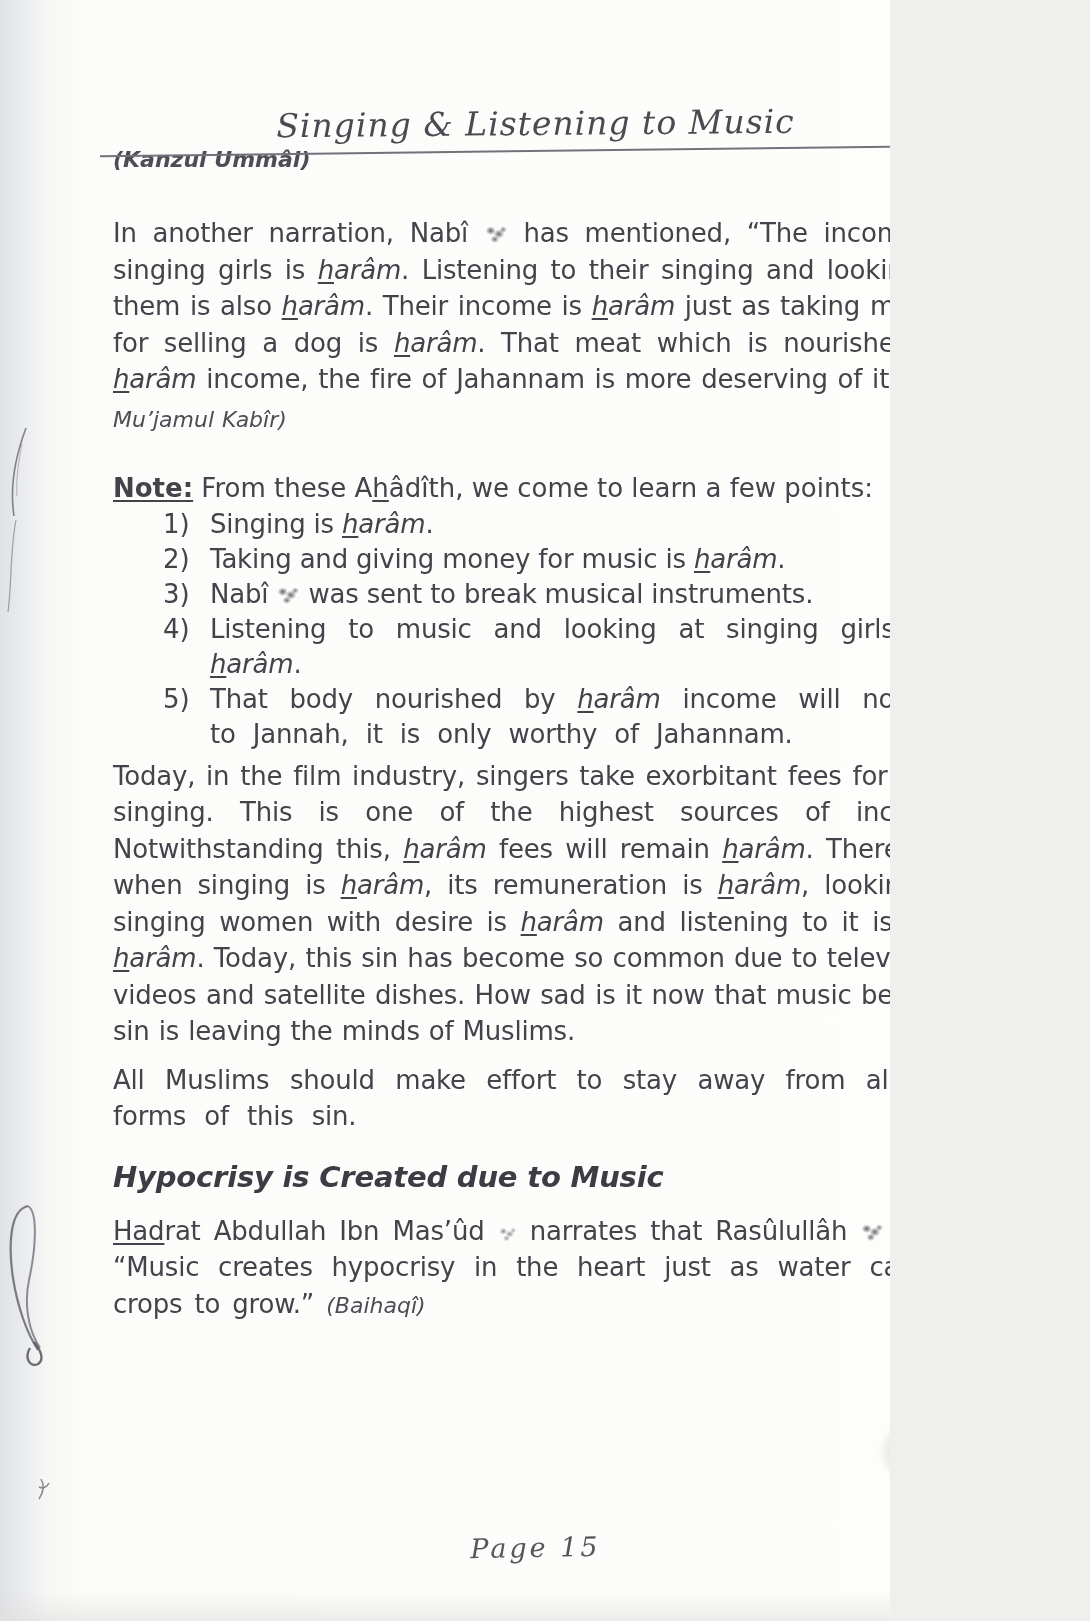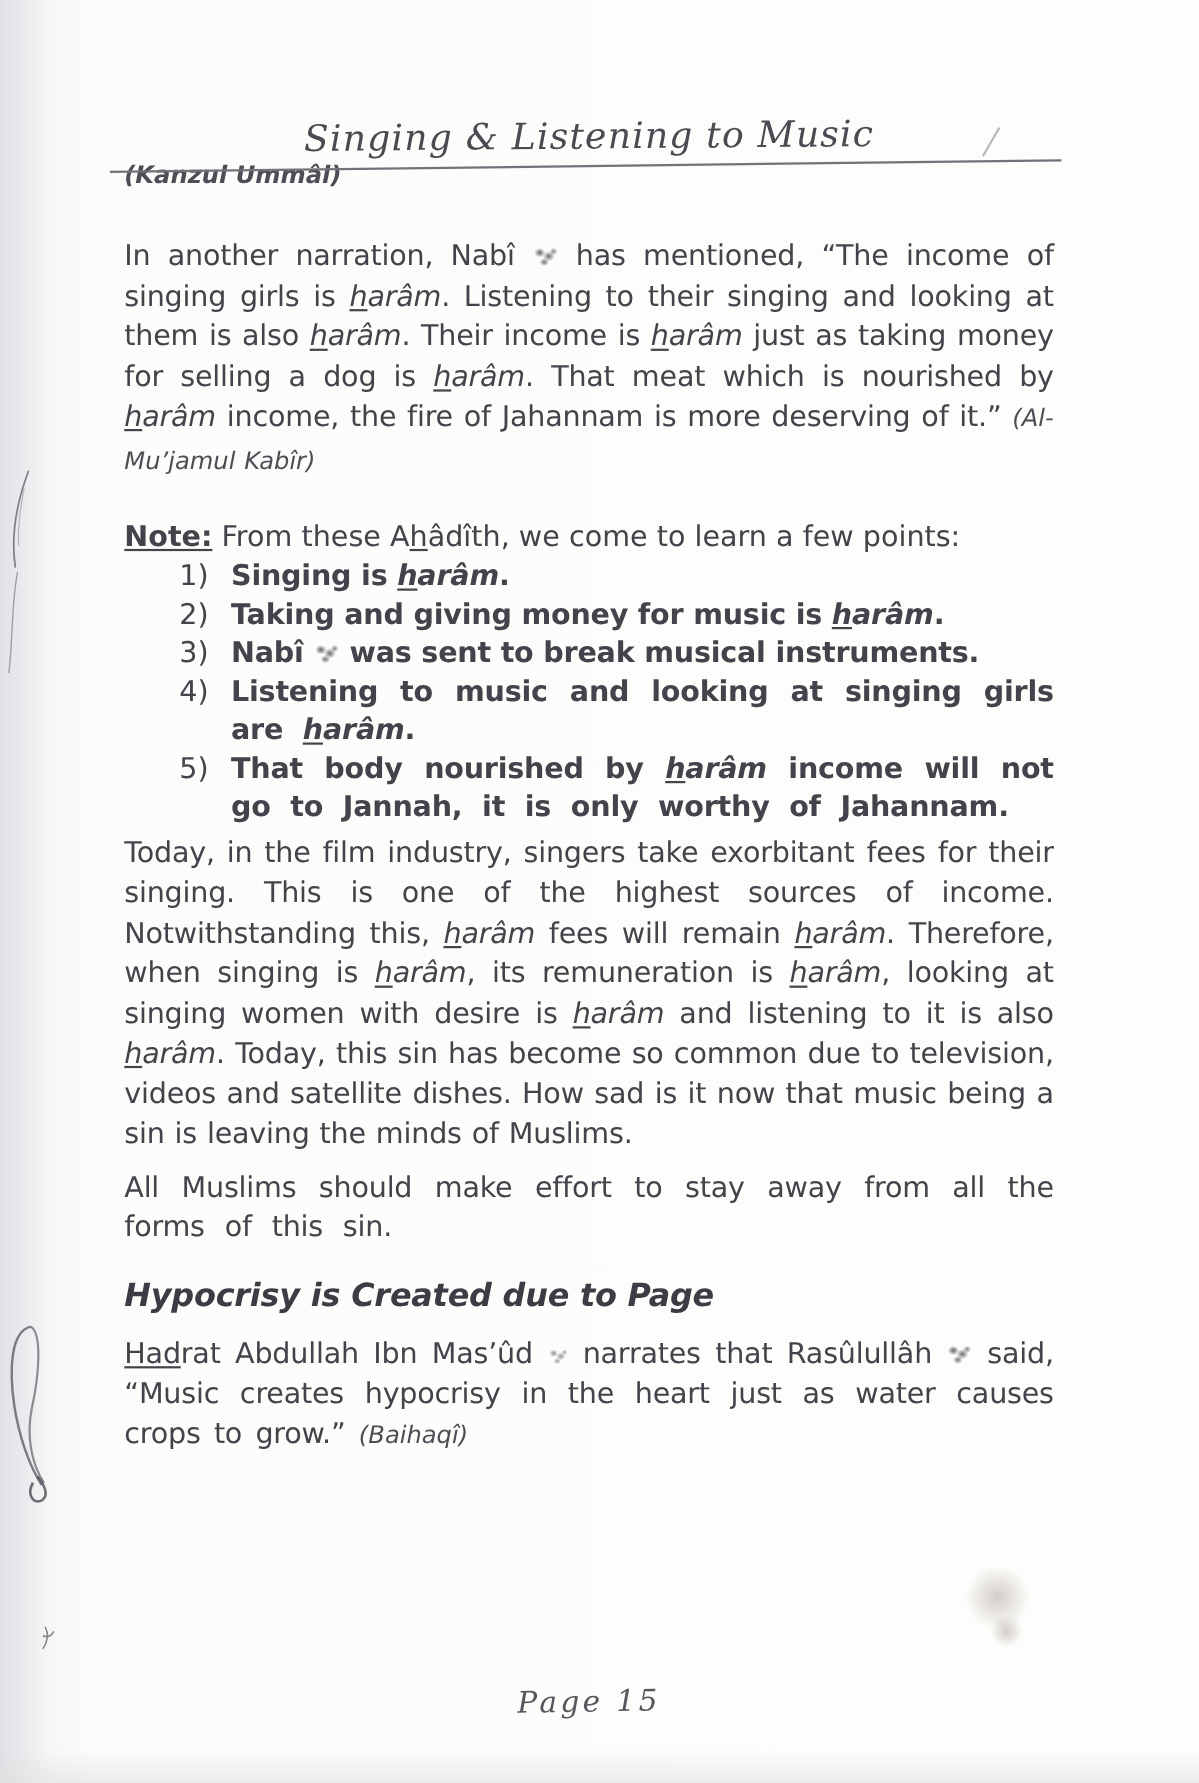--- a/index.html
+++ b/index.html
@@ -2,21 +2,21 @@
 <html><head>
 <meta charset="utf-8">
 <style>
   html,body { margin:0; padding:0; }
   body {
     width:1090px; height:1621px;
     background:#efefed;
     font-family:"DejaVu Sans","Liberation Sans",sans-serif;
   }
   .page {
-    position:relative; width:1090px; height:1621px; overflow:hidden;
+    position:relative; width:890px; height:1621px; overflow:hidden;
     background:
       linear-gradient(90deg,#dfe1e5 0px,#ecedef 26px,#f7f7f5 48px,#fcfcfa 90px,#fdfdfb 100%);
   }
   .edge-shade-bottom {
     position:absolute; left:0; bottom:0; width:100%; height:30px;
     background:linear-gradient(180deg,rgba(230,230,228,0),rgba(222,222,220,.55));
   }
   .content { position:absolute; left:113px; top:0; width:845px; color:#43434b; }
 
   
@@ -50,21 +50,21 @@
   u { text-decoration:underline; text-underline-offset:3px; text-decoration-thickness:1.5px; }
   .faint { color:#6d6d76; }
 
   
   .note { margin-top:32px; }
   .note-head { margin:0; font-size:26px; line-height:36.5px; }
   .note-label { font-weight:bold; }
   .note-list { margin-top:0; padding-left:50px; }
   .note-item { display:flex; font-size:26px; line-height:35px; }
   .num { flex:none; width:47px; }
-  .li-text { flex:1; text-align:justify; letter-spacing:-0.2px;font-weight:bold; }
+  .li-text { flex:1; text-align:justify; letter-spacing:-0.2px; }
   .li-text.spread { word-spacing:9px; }
 
   
   .subhead {
     margin:22px 0 0 0; font-size:29px; line-height:40px;
     font-weight:bold; font-style:italic; color:#3c3c44; letter-spacing:-0.2px;
   }
 
   
   .footer {
@@ -159,21 +159,21 @@
           <span class="num">5)</span>
           <div class="li-text spread">That body nourished by <i class="t"><u>h</u>arâm</i> income will not go to Jannah, it is only worthy of Jahannam.</div>
         </div>
       </div>
     </div>
 
     <p class="body p3">Today, in the film industry, singers take exorbitant fees for their singing. This is one of the highest sources of income. Notwithstanding this, <i class="t"><u>h</u>arâm</i> fees will remain <i class="t"><u>h</u>arâm</i>. Therefore, when singing is <i class="t"><u>h</u>arâm</i>, its remuneration is <i class="t"><u>h</u>arâm</i>, looking at singing women with desire is <i class="t"><u>h</u>arâm</i> and listening to it is also <i class="t"><u>h</u>arâm</i>. Today, this sin has become so common due to television, videos and satellite dishes. How sad is it now that music being a sin is leaving the minds of Muslims.</p>
 
     <p class="body p4">All Muslims should make effort to stay away from all the forms of this sin.</p>
 
-    <h2 class="subhead">Hypocrisy is Created due to Page</h2>
+    <h2 class="subhead">Hypocrisy is Created due to Music</h2>
 
     <p class="body p5"><u>Had</u>rat Abdullah Ibn Mas’ûd <span class="sym sym3"></span> narrates that Rasûlullâh <span class="sym"></span> said, “Music creates hypocrisy in the heart just as water causes crops to grow.” <span class="cite">(Baihaqî)</span></p>
 
   </div>
 
   <div class="footer">Page 15</div>
 
 </div>
 
 </body></html>

